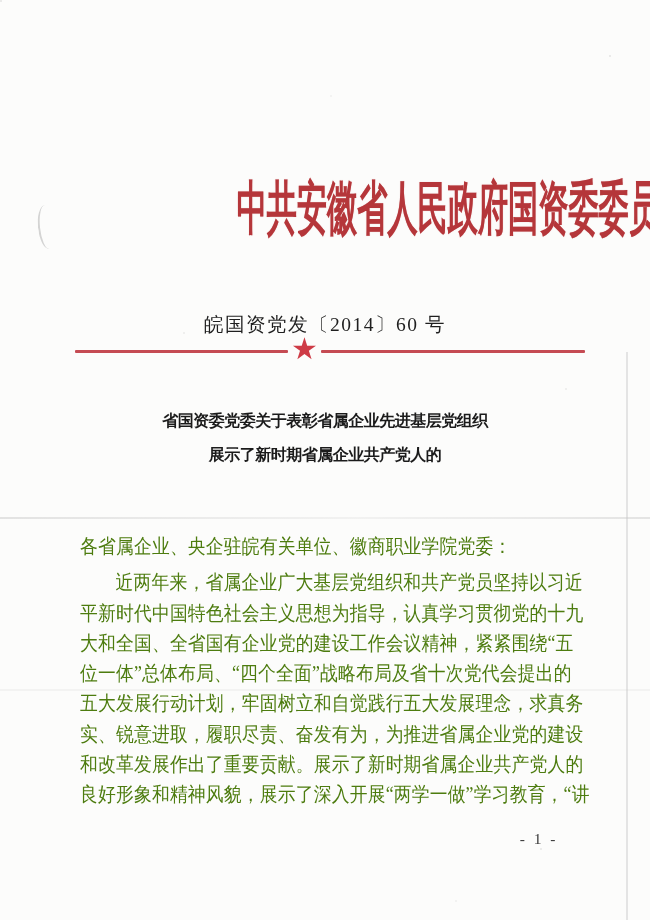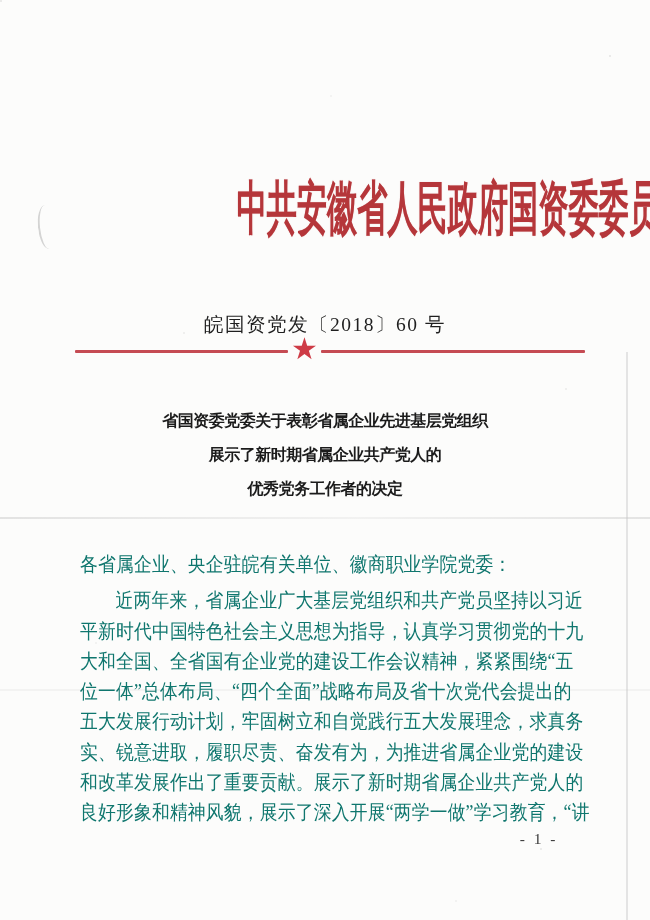--- a/index.html
+++ b/index.html
@@ -54,21 +54,21 @@
   .star{font-size:30px;line-height:1;color:#ce3b46;margin:0 3px;
     transform:translateY(-2px);}
 
   
   .doc-title{position:absolute;top:404px;left:0;width:650px;text-align:center;
     font-size:16px;font-weight:bold;color:#1b1b1b;line-height:34px;
     letter-spacing:-0.5px;}
   .doc-title div{white-space:nowrap;}
 
   
-  .body-text{position:absolute;left:80px;top:549px;width:560px;color:#0f766e;}
+  .body-text{position:absolute;left:80px;top:531px;width:560px;color:#4d7c0f;}
   .body-line{
     font-size:20px;line-height:30.3px;white-space:nowrap;
     transform:scaleX(0.89);transform-origin:left center;
     letter-spacing:0.2px;
   }
   .salutation{margin-bottom:6px;}
   .indent{padding-left:40px;}
 
   
   .page-number{position:absolute;top:830px;right:92px;
@@ -82,32 +82,31 @@
   <div class="fold-line fold-1"></div>
   <div class="fold-line fold-2"></div>
   <div class="scan-edge"></div>
   <div class="paren-artifact"></div>
   <div class="specks"></div>
 
   <div class="header-wrap">
     <span class="header-title">中共安徽省人民政府国资委委员会文件</span>
   </div>
 
-  <div class="doc-number">皖国资党发〔2018〕60 号</div>
+  <div class="doc-number">皖国资党发〔2014〕60 号</div>
 
   <div class="red-rule">
     <div class="rule-seg seg-left"></div>
     <div class="star">★</div>
     <div class="rule-seg seg-right"></div>
   </div>
 
   <div class="doc-title">
     <div>省国资委党委关于表彰省属企业先进基层党组织</div>
     <div>展示了新时期省属企业共产党人的</div>
-    <div>优秀党务工作者的决定</div>
   </div>
 
   <div class="body-text">
     <div class="body-line salutation">各省属企业、央企驻皖有关单位、徽商职业学院党委：</div>
     <div class="body-line indent">近两年来，省属企业广大基层党组织和共产党员坚持以习近</div>
     <div class="body-line">平新时代中国特色社会主义思想为指导，认真学习贯彻党的十九</div>
     <div class="body-line">大和全国、全省国有企业党的建设工作会议精神，紧紧围绕“五</div>
     <div class="body-line">位一体”总体布局、“四个全面”战略布局及省十次党代会提出的</div>
     <div class="body-line">五大发展行动计划，牢固树立和自觉践行五大发展理念，求真务</div>
     <div class="body-line">实、锐意进取，履职尽责、奋发有为，为推进省属企业党的建设</div>

